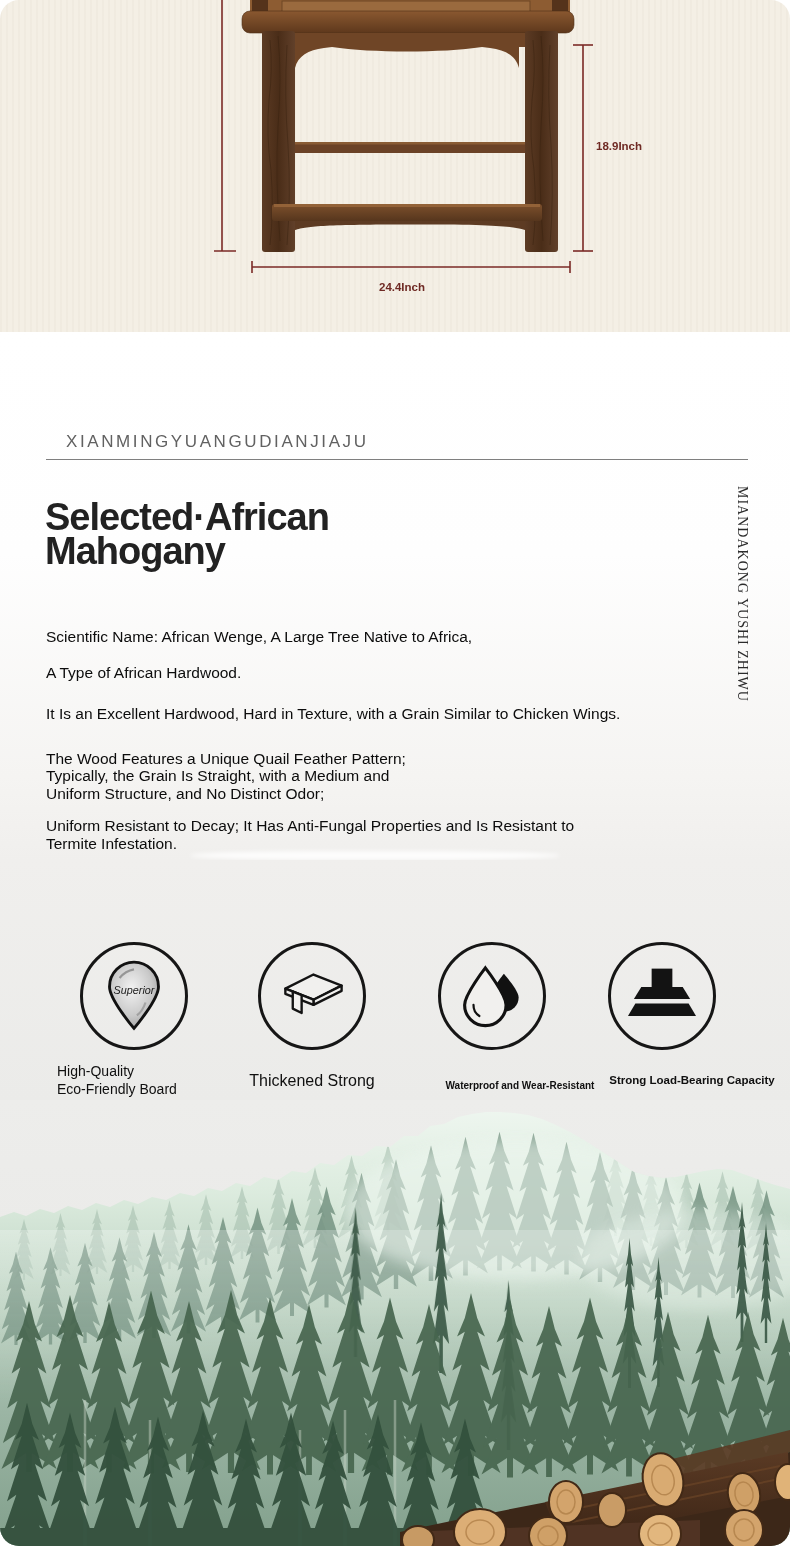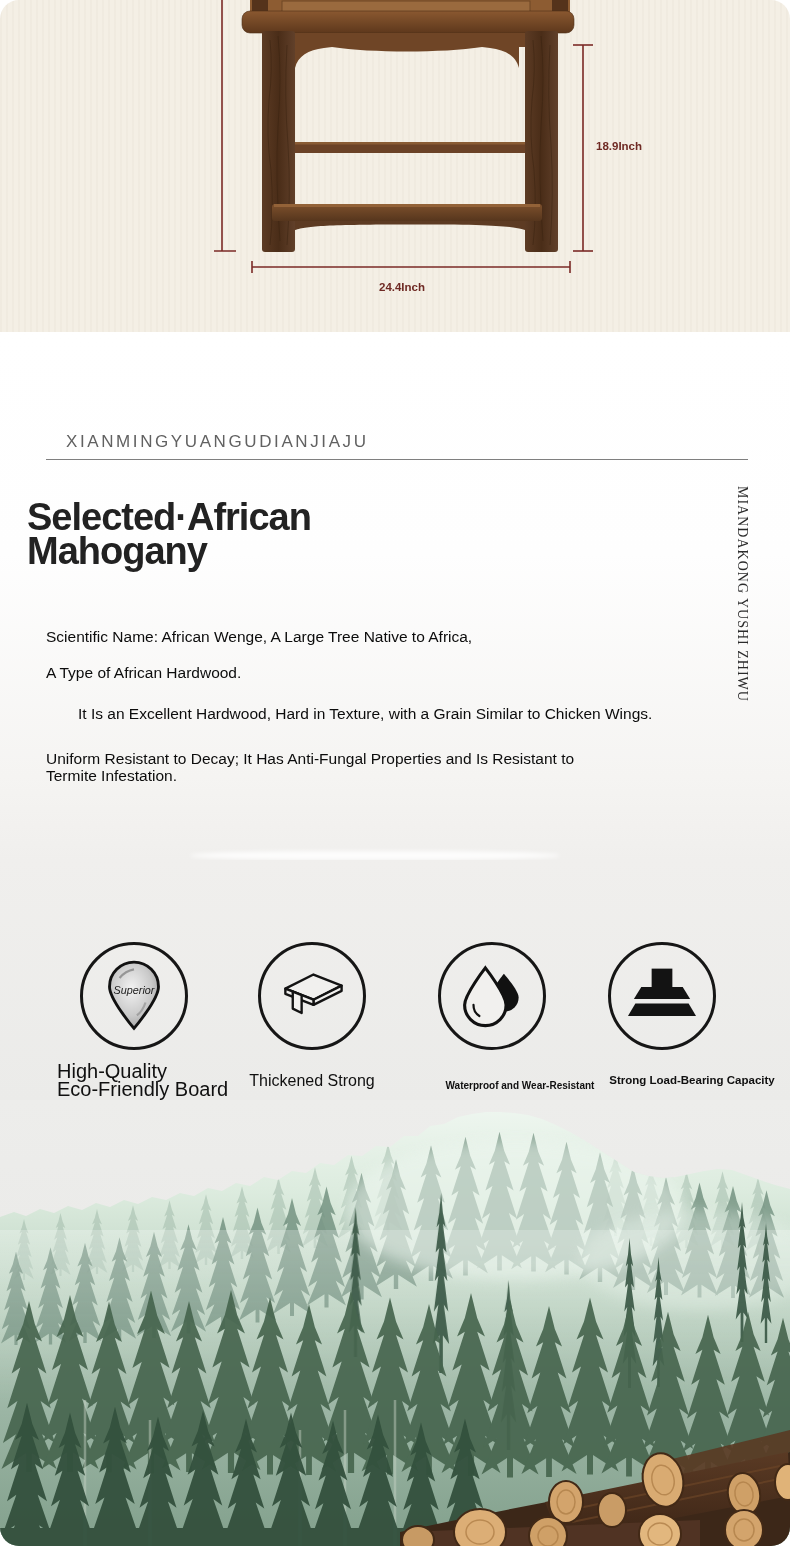--- a/index.html
+++ b/index.html
@@ -20,54 +20,54 @@
   .intro {
     position:absolute; left:0; top:332px; width:790px; height:528px;
     background:linear-gradient(180deg,#ffffff 0%,#fefefe 42%,#f5f4f2 84%,#f0efed 100%);
   }
   .brand-header {
     position:absolute; left:46px; top:100px; font-size:17px; color:#616161;
     letter-spacing:2.6px; font-weight:400;margin-left:20px;
   }
   .brand-rule { position:absolute; left:46px; top:127px; width:702px; height:0; border-top:1px solid #7f7f7f; }
   .main-title {
-    position:absolute; left:27px; top:168px; font-size:38px; line-height:34px;
+    position:absolute; left:45px; top:168px; font-size:38px; line-height:34px;
     font-weight:bold; color:#222; letter-spacing:-1px; white-space:pre-line;
   }
   .vertical-text {
     position:absolute; right:40px; top:154px; height:270px;
     writing-mode:vertical-rl; font-family:"Liberation Serif", serif;
     font-size:14px; letter-spacing:1px; color:#2b2b2b;
   }
   .paragraphs { position:absolute; left:46px; top:296px; width:660px; }
   .paragraphs p {
     font-size:15.5px; line-height:17.5px; color:#0c0c0c; white-space:pre-line;
   }
   .paragraphs p.p1 { margin-bottom:18px; }
   .paragraphs p.p2 { margin-bottom:24px; }
-  .paragraphs p.p3 { margin-bottom:27px;margin-left:32px; }
+  .paragraphs p.p3 { margin-bottom:27px; }
   .paragraphs p.p4 { margin-bottom:15px; line-height:17.5px; }
   .paper-edge {
     position:absolute; left:190px; top:519px; width:370px; height:9px;
     background:rgba(255,255,255,.85); border-radius:50% / 60%; filter:blur(2px);
   }
 
   
   .features {
     position:absolute; left:0; top:860px; width:790px; height:240px;
     background:linear-gradient(180deg,#f0efed 0%,#ebebe9 100%);
   }
   .feature-circle {
     position:absolute; top:82px; width:108px; height:108px;
     border:3.5px solid #161616; border-radius:50%;
     display:flex; align-items:center; justify-content:center;font-style:italic;
   }
   .fc1 { left:80px; } .fc2 { left:258px; } .fc3 { left:438px; } .fc4 { left:608px; }
   .feature-label { position:absolute; color:#101010; }
-  .fl1 { left:57px; top:203px; font-size:20px; line-height:17.5px; white-space:pre-line; }
+  .fl1 { left:57px; top:203px; font-size:14px; line-height:17.5px; white-space:pre-line; }
   .fl2 { left:202px; top:212px; width:220px; text-align:center; font-size:16px; }
   .fl3 { left:420px; top:220px; width:200px; text-align:center; font-size:10px; font-weight:bold; }
   .fl4 { left:592px; top:214px; width:200px; text-align:center; font-size:11.5px; font-weight:bold; }
   .superior-text { font-family:"Liberation Sans", sans-serif; font-size:15px; fill:#1a1a1a; }
 
   
   .forest { position:absolute; left:0; top:1100px; width:790px; height:446px; }
 </style>
 </head>
 <body>
@@ -140,20 +140,23 @@
   <section class="intro">
     <div class="brand-header">XIANMINGYUANGUDIANJIAJU</div>
     <div class="brand-rule"></div>
     <h1 class="main-title">Selected·African
 Mahogany</h1>
     <div class="vertical-text">MIANDAKONG YUSHI ZHIWU</div>
     <div class="paragraphs">
       <p class="p1">Scientific Name: African Wenge, A Large Tree Native to Africa,</p>
       <p class="p2">A Type of African Hardwood.</p>
       <p class="p3">It Is an Excellent Hardwood, Hard in Texture, with a Grain Similar to Chicken Wings.</p>
+      <p class="p4">The Wood Features a Unique Quail Feather Pattern;
+Typically, the Grain Is Straight, with a Medium and
+Uniform Structure, and No Distinct Odor;</p>
       <p class="p5">Uniform Resistant to Decay; It Has Anti-Fungal Properties and Is Resistant to
 Termite Infestation.</p>
     </div>
     <div class="paper-edge"></div>
   </section>
 
   <section class="features">
 
     <div class="feature-circle fc1">
       <svg width="72" height="84" viewBox="0 0 100 110">

